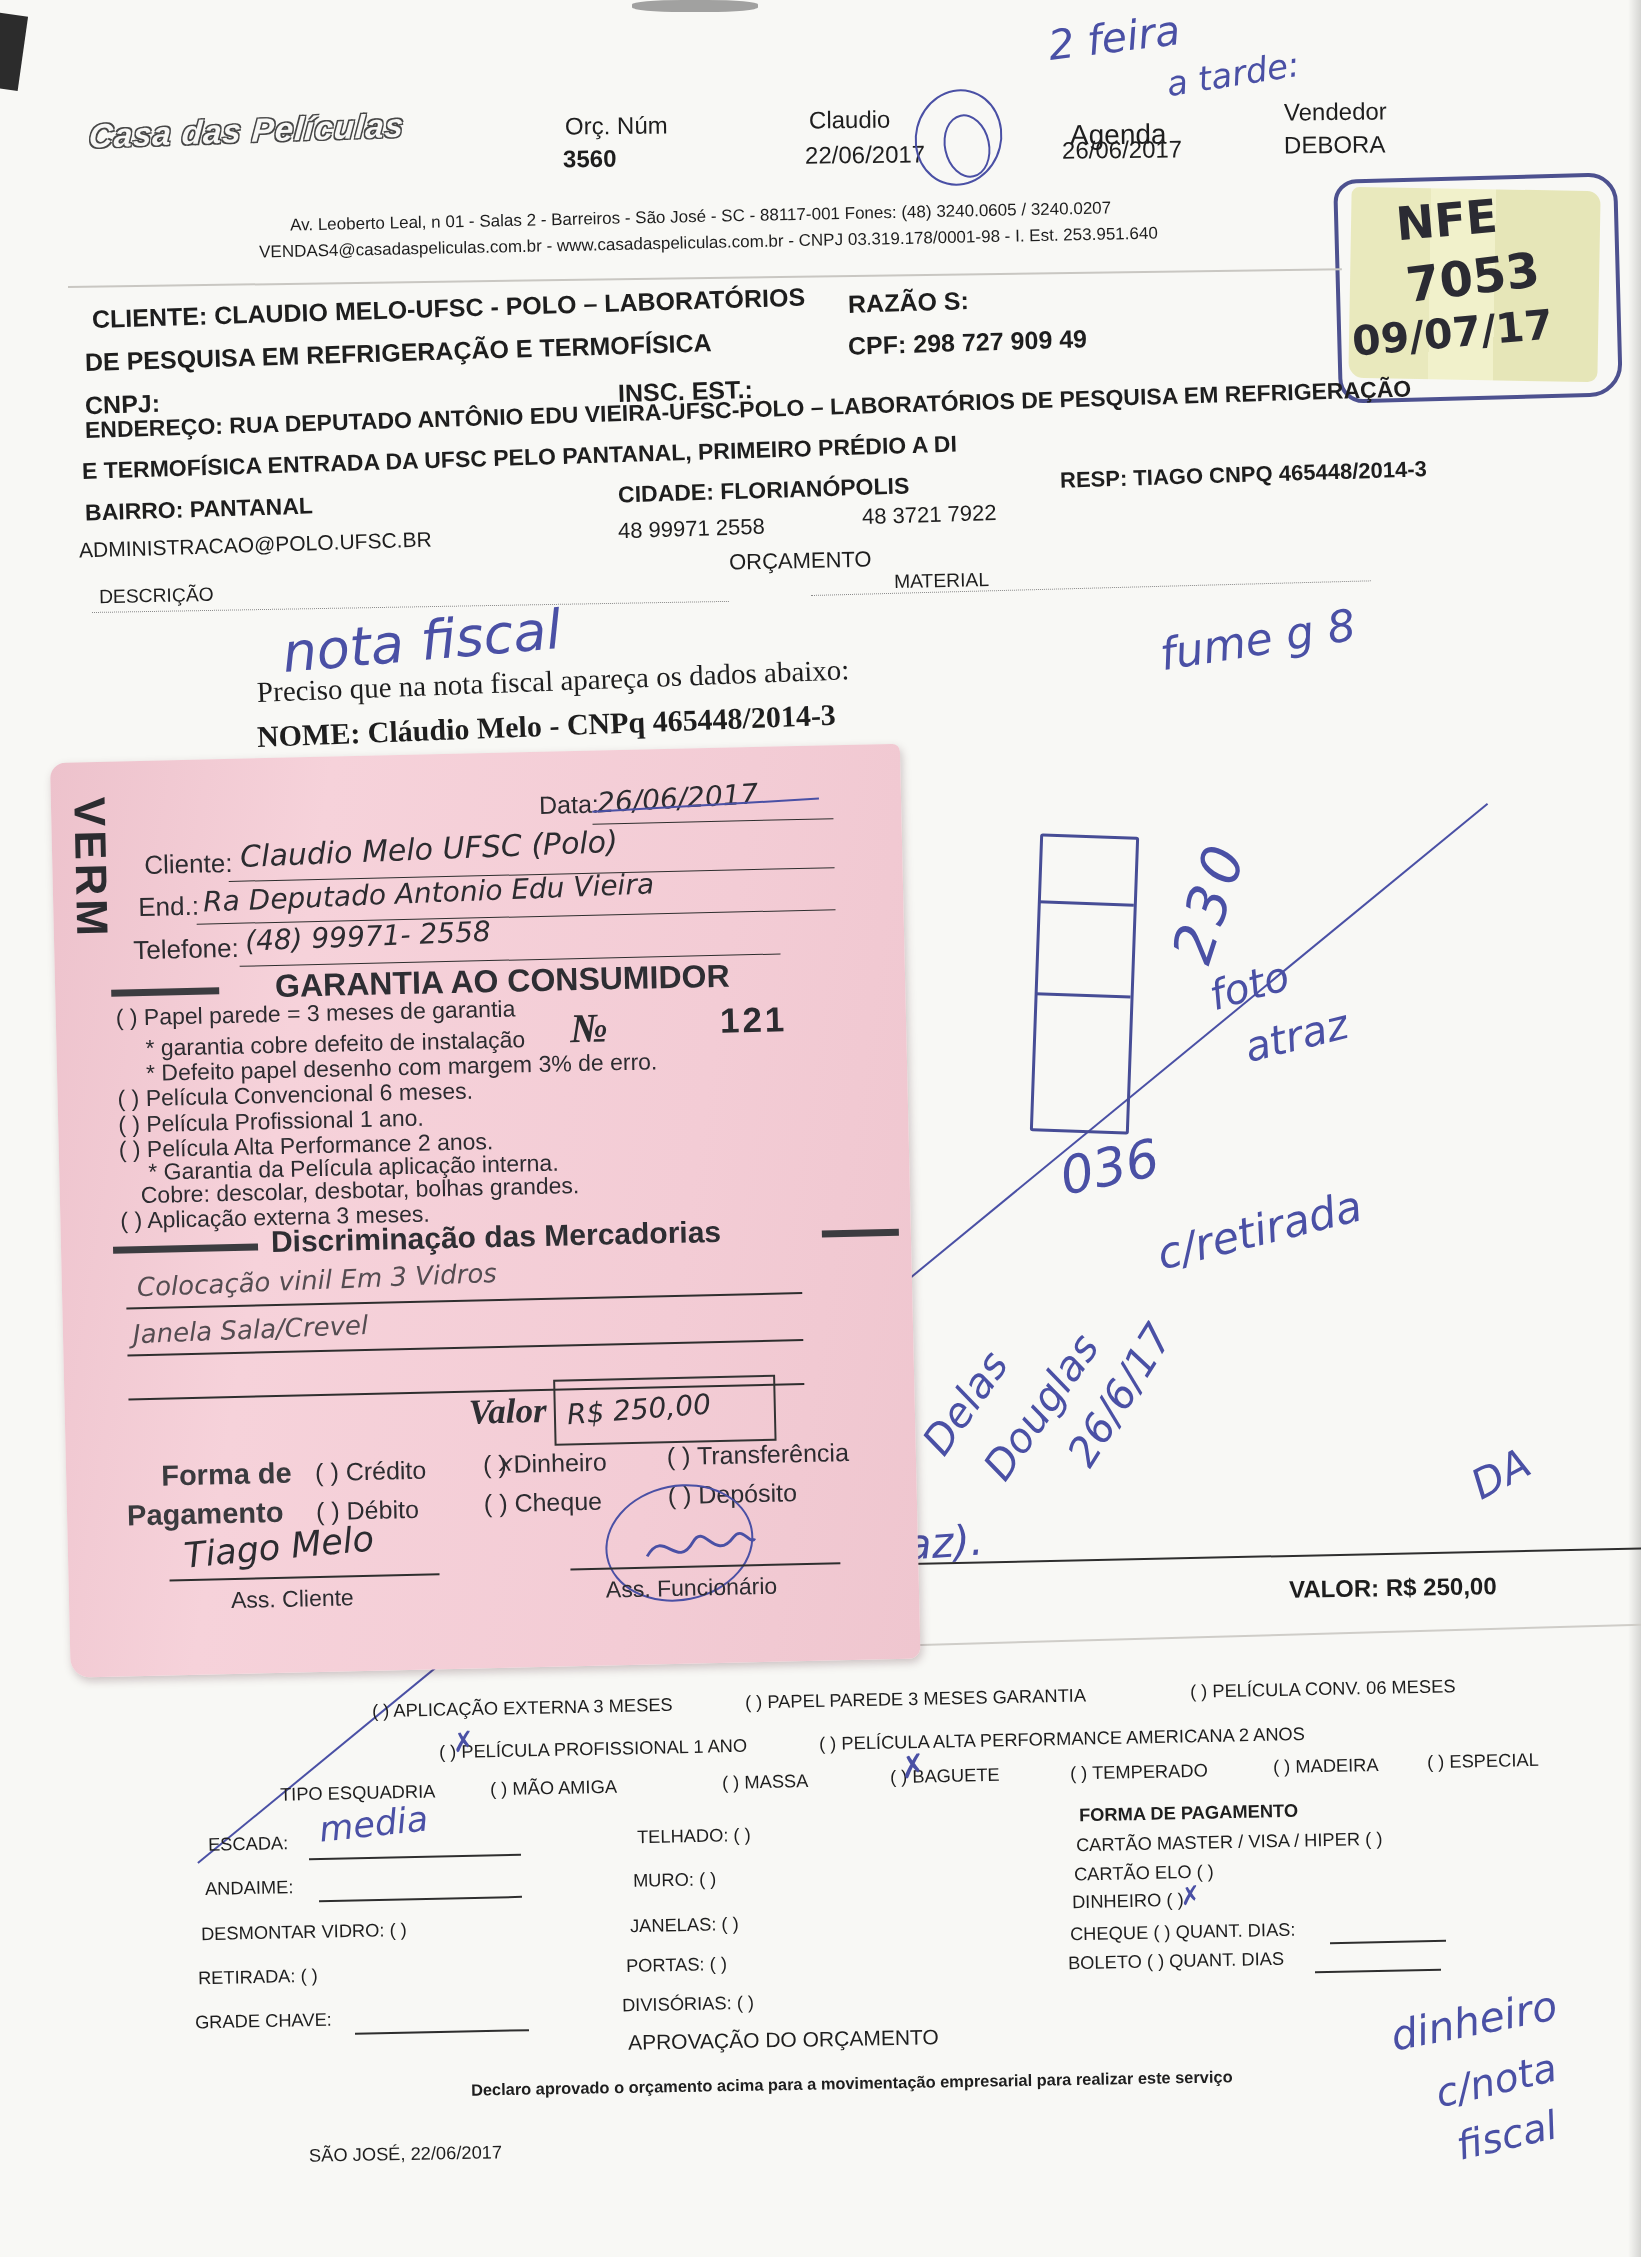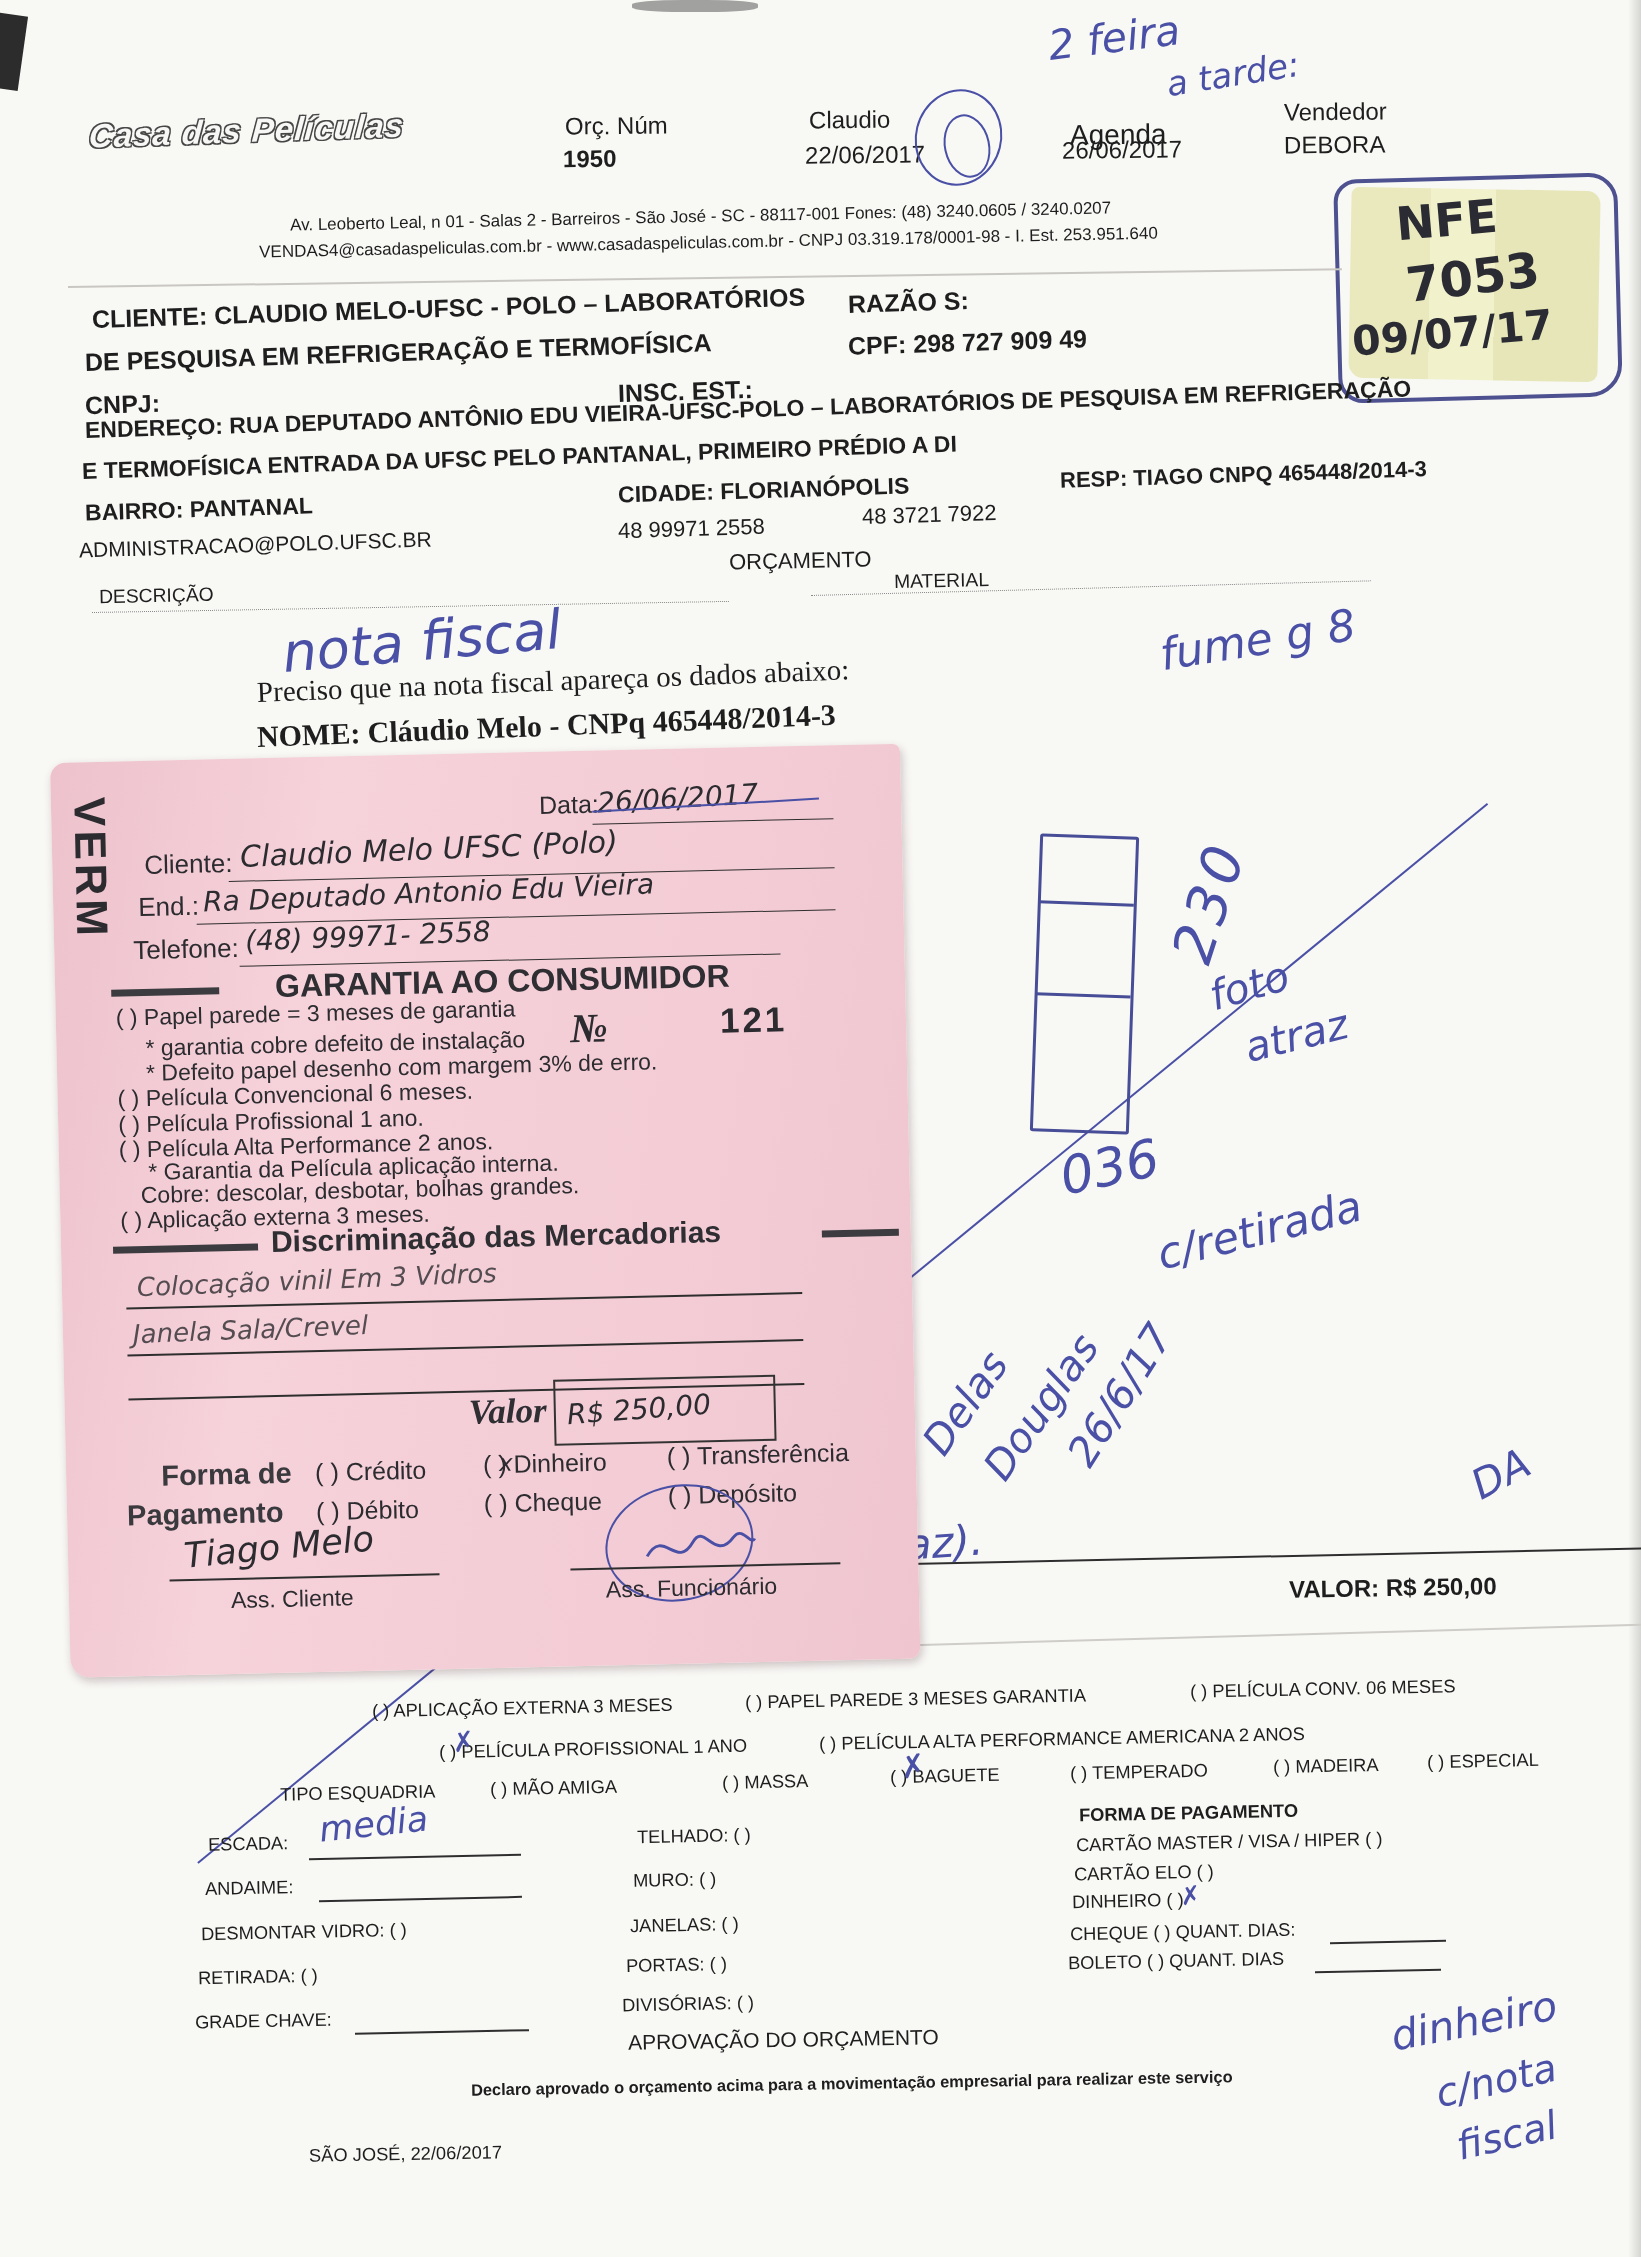--- a/index.html
+++ b/index.html
@@ -46,21 +46,21 @@
 <div class="page">
 
   <div class="corner-tear"></div>
   <div class="edge-right"></div>
   <div class="smudge"></div>
   <div class="crease"></div>
   <div class="sheet-edge"></div>
 
   <div class="t logo" style="left:89px;top:112px;">Casa das Películas</div>
   <div class="t" style="left:565px;top:112px;font-size:24px;transform:rotate(-0.6deg);">Orç. Núm</div>
-  <div class="t b" style="left:563px;top:145px;font-size:24px;transform:rotate(-0.6deg);">1950</div>
+  <div class="t b" style="left:563px;top:145px;font-size:24px;transform:rotate(-0.6deg);">3560</div>
   <div class="t" style="left:809px;top:106px;font-size:24px;transform:rotate(-0.6deg);">Claudio</div>
   <div class="t" style="left:805px;top:141px;font-size:24px;transform:rotate(-0.6deg);">22/06/2017</div>
   <div class="loop" style="left:915px;top:89px;width:83px;height:93px;transform:rotate(14deg);"></div>
   <div class="loop" style="left:944px;top:114px;width:42px;height:60px;transform:rotate(-12deg);"></div>
   <div class="t" style="left:1070px;top:119px;font-size:28px;transform:rotate(-0.6deg);">Agenda</div>
   <div class="t" style="left:1062px;top:136px;font-size:24px;transform:rotate(-0.6deg);">26/06/2017</div>
   <div class="t" style="left:1284px;top:98px;font-size:24px;transform:rotate(-0.6deg);">Vendedor</div>
   <div class="t" style="left:1284px;top:131px;font-size:24px;transform:rotate(-0.6deg);">DEBORA</div>
 
   <div class="t ink" style="left:1048px;top:13.5px;font-size:41px;transform:rotate(-7deg);">2 feira</div>

